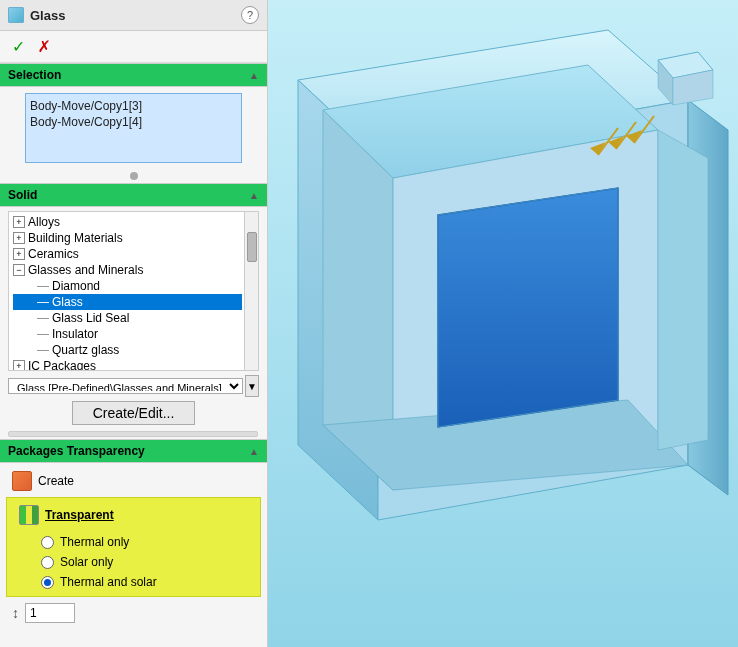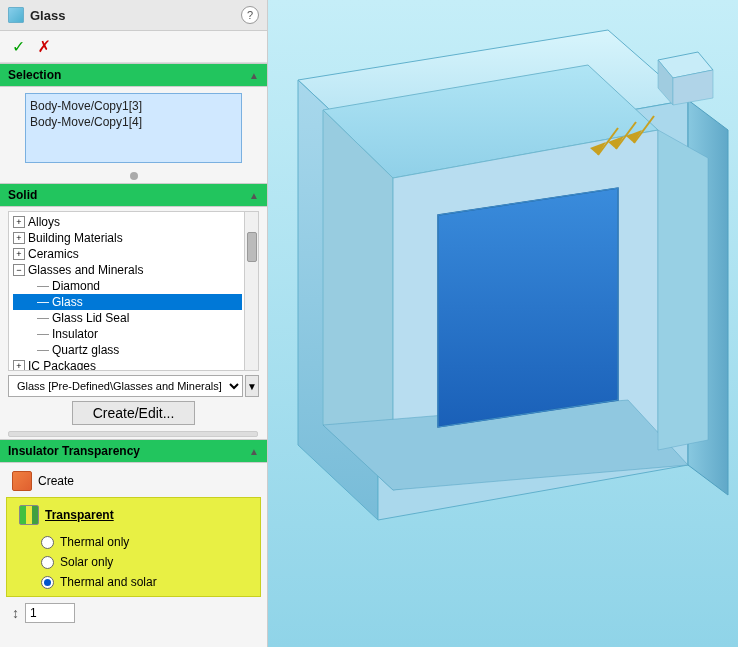--- a/index.html
+++ b/index.html
@@ -130,21 +130,21 @@
     .dropdown-row {
       margin: 4px 8px;
       display: flex; align-items: center; gap: 2px;
     }
     .dropdown-select {
       flex: 1;
       border: 1px solid #aaa;
       background: #fff;
       padding: 2px 4px;
       font-size: 11px;
-      height: 22px;
+      height: 16px;
     }
     .dropdown-arrow-btn {
       width: 22px; height: 22px;
       border: 1px solid #aaa; background: #e8e8e8;
       display: flex; align-items: center; justify-content: center;
       cursor: pointer; font-size: 10px;
     }
 
     
     .create-btn-row {
@@ -337,21 +337,21 @@
       <button class="create-btn">Create/Edit...</button>
     </div>
   </div>
 
   <div style="display:flex; align-items:center; padding: 2px 0 2px 8px; position:relative;">
     <div style="width:250px; height:6px; cursor:ns-resize; background:#ddd; border: 1px solid #ccc; border-radius:2px;"></div>
   </div>
 
   <div class="radiation-section">
     <div class="section-header">
-      <span>Insulator Transparency</span>
+      <span>Packages Transparency</span>
       <span class="section-chevron">▲</span>
     </div>
     <div class="radiation-content">
 
       <div class="radio-option opaque-row">
         <div class="opaque-icon"></div>
         <span>Create</span>
       </div>
 
       <div class="transparent-block">

